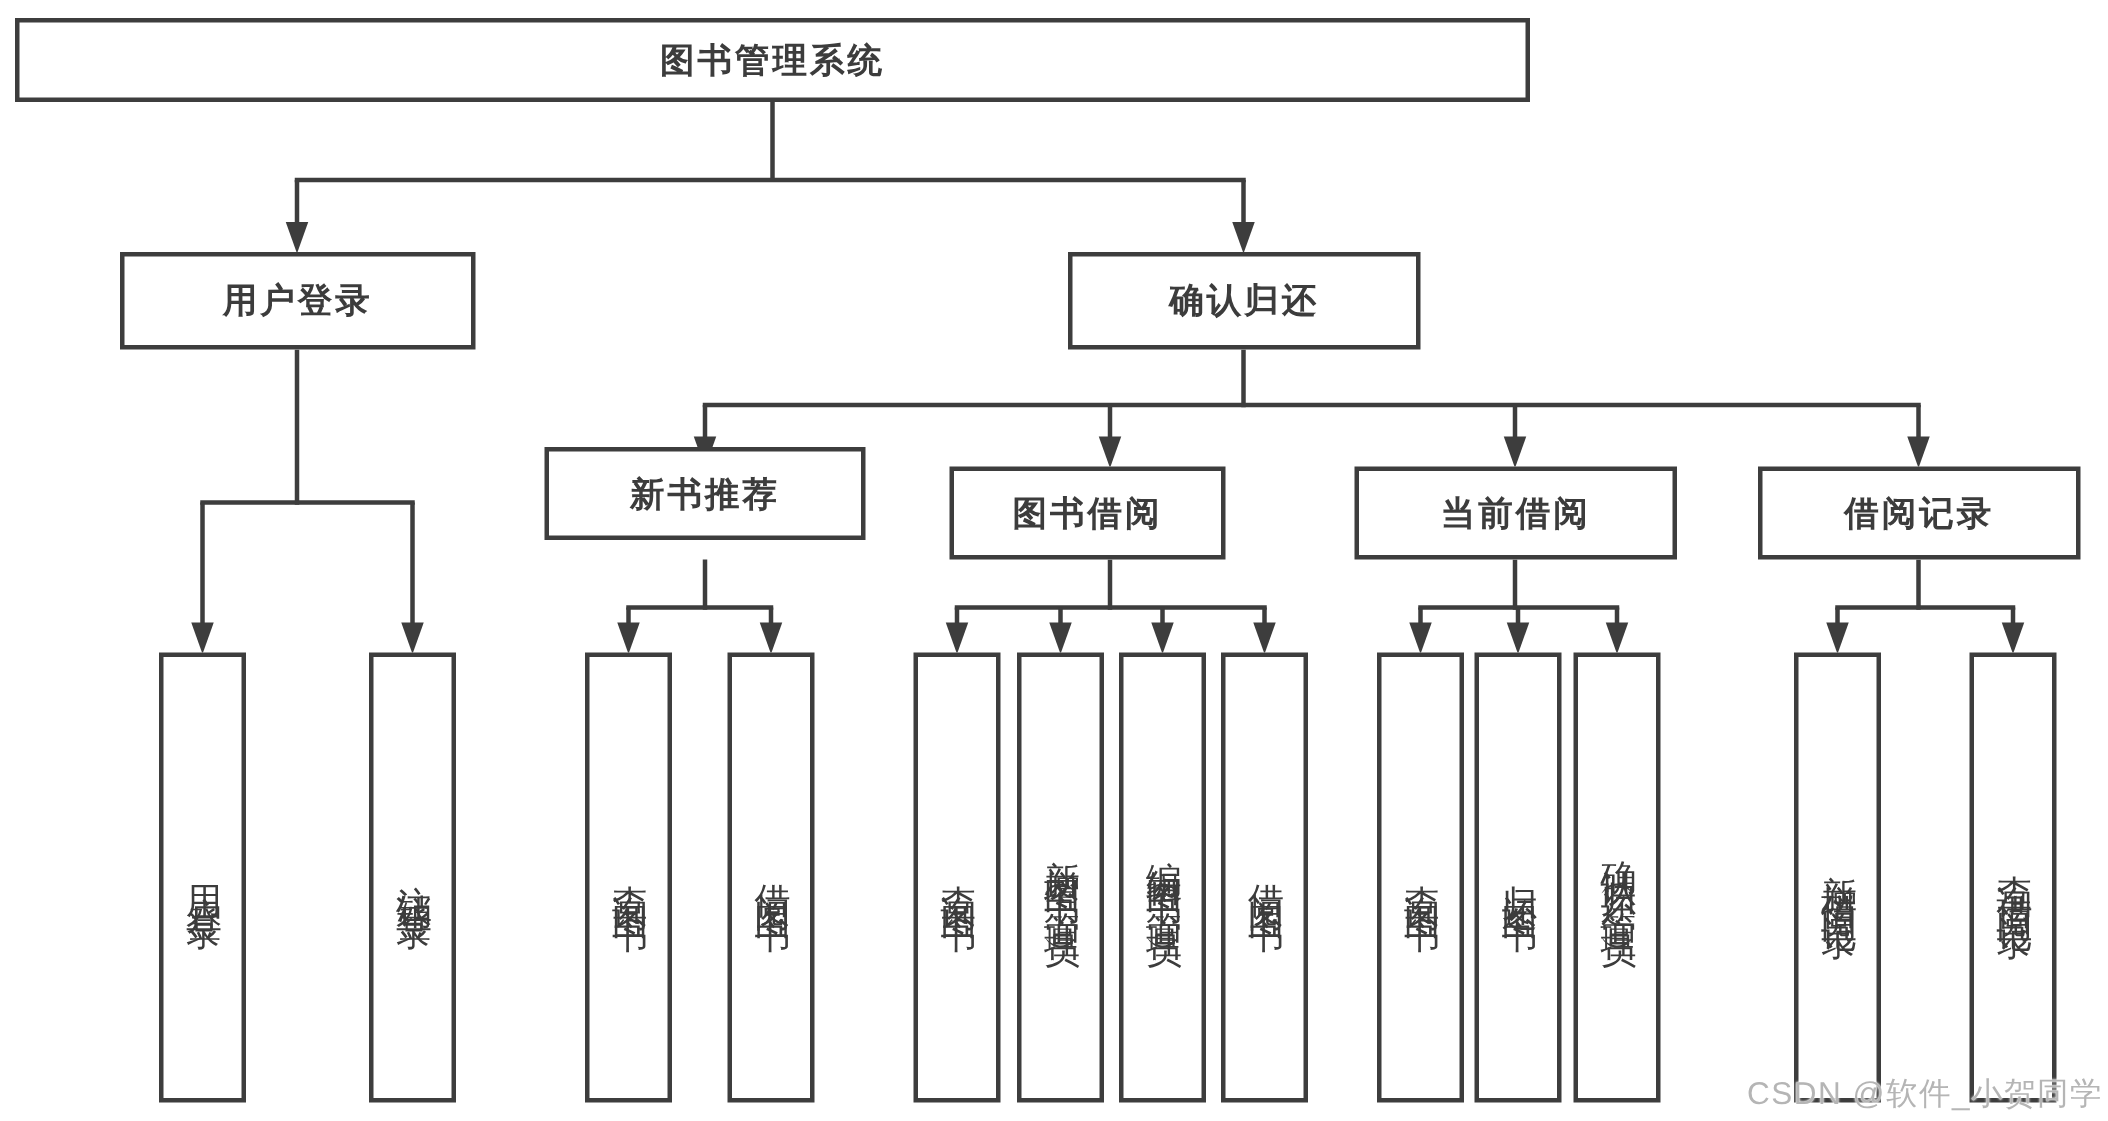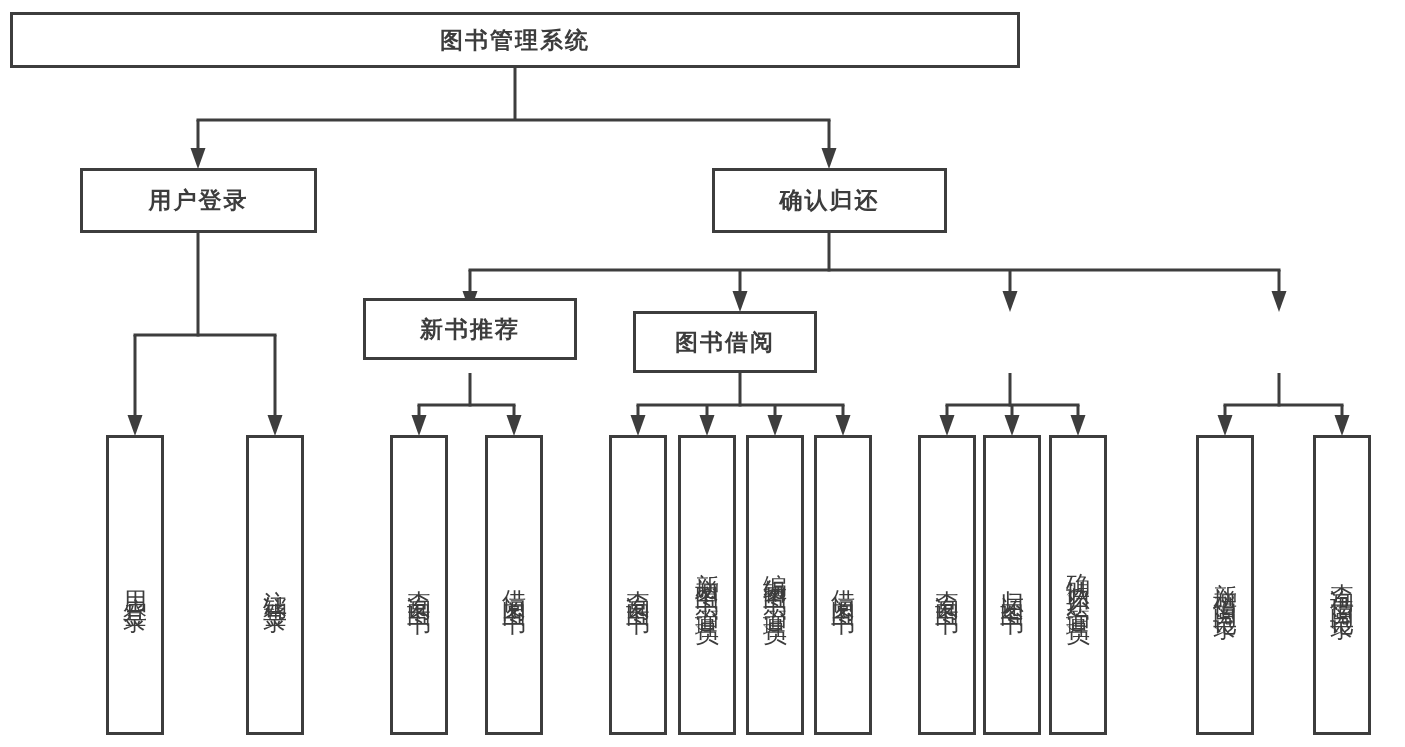--- a/index.html
+++ b/index.html
@@ -126,33 +126,36 @@
     </g>
   </svg>
 
   <div class="node hnode" style="left:10px; top:12px; width:1010px; height:56px;">图书管理系统</div>
 
   <div class="node hnode" style="left:80px; top:168px; width:237px; height:65px;">用户登录</div>
   <div class="node hnode" style="left:712px; top:168px; width:235px; height:65px;">确认归还</div>
 
   <div class="node hnode" style="left:363px; top:298px; width:214px; height:62px;">新书推荐</div>
   <div class="node hnode" style="left:633px; top:311px; width:184px; height:62px;">图书借阅</div>
+  <div class="node hnode" style="left:903px; top:311px; width:215px; height:62px;">当前借阅</div>
+  <div class="node hnode" style="left:1172px; top:311px; width:215px; height:62px;">借阅记录</div>
 
   <div class="node leaf" style="left:106px;">用户登录</div>
   <div class="node leaf" style="left:246px;">注销登录</div>
 
   <div class="node leaf" style="left:390px;">查询图书</div>
   <div class="node leaf" style="left:485px;">借阅图书</div>
 
   <div class="node leaf" style="left:609px;">查询图书</div>
   <div class="node leaf" style="left:678px;">新增图书（管理员）</div>
   <div class="node leaf" style="left:746px;">编辑图书（管理员）</div>
   <div class="node leaf" style="left:814px;">借阅图书</div>
 
   <div class="node leaf" style="left:918px;">查询图书</div>
   <div class="node leaf" style="left:983px;">归还图书</div>
   <div class="node leaf" style="left:1049px;">确认归还（管理员）</div>
 
   <div class="node leaf" style="left:1196px;">新增借阅记录</div>
   <div class="node leaf" style="left:1313px;">查询借阅记录</div>
 
+  <div class="watermark">CSDN @软件_小贺同学</div>
 
 </div>
 
 </body></html>

